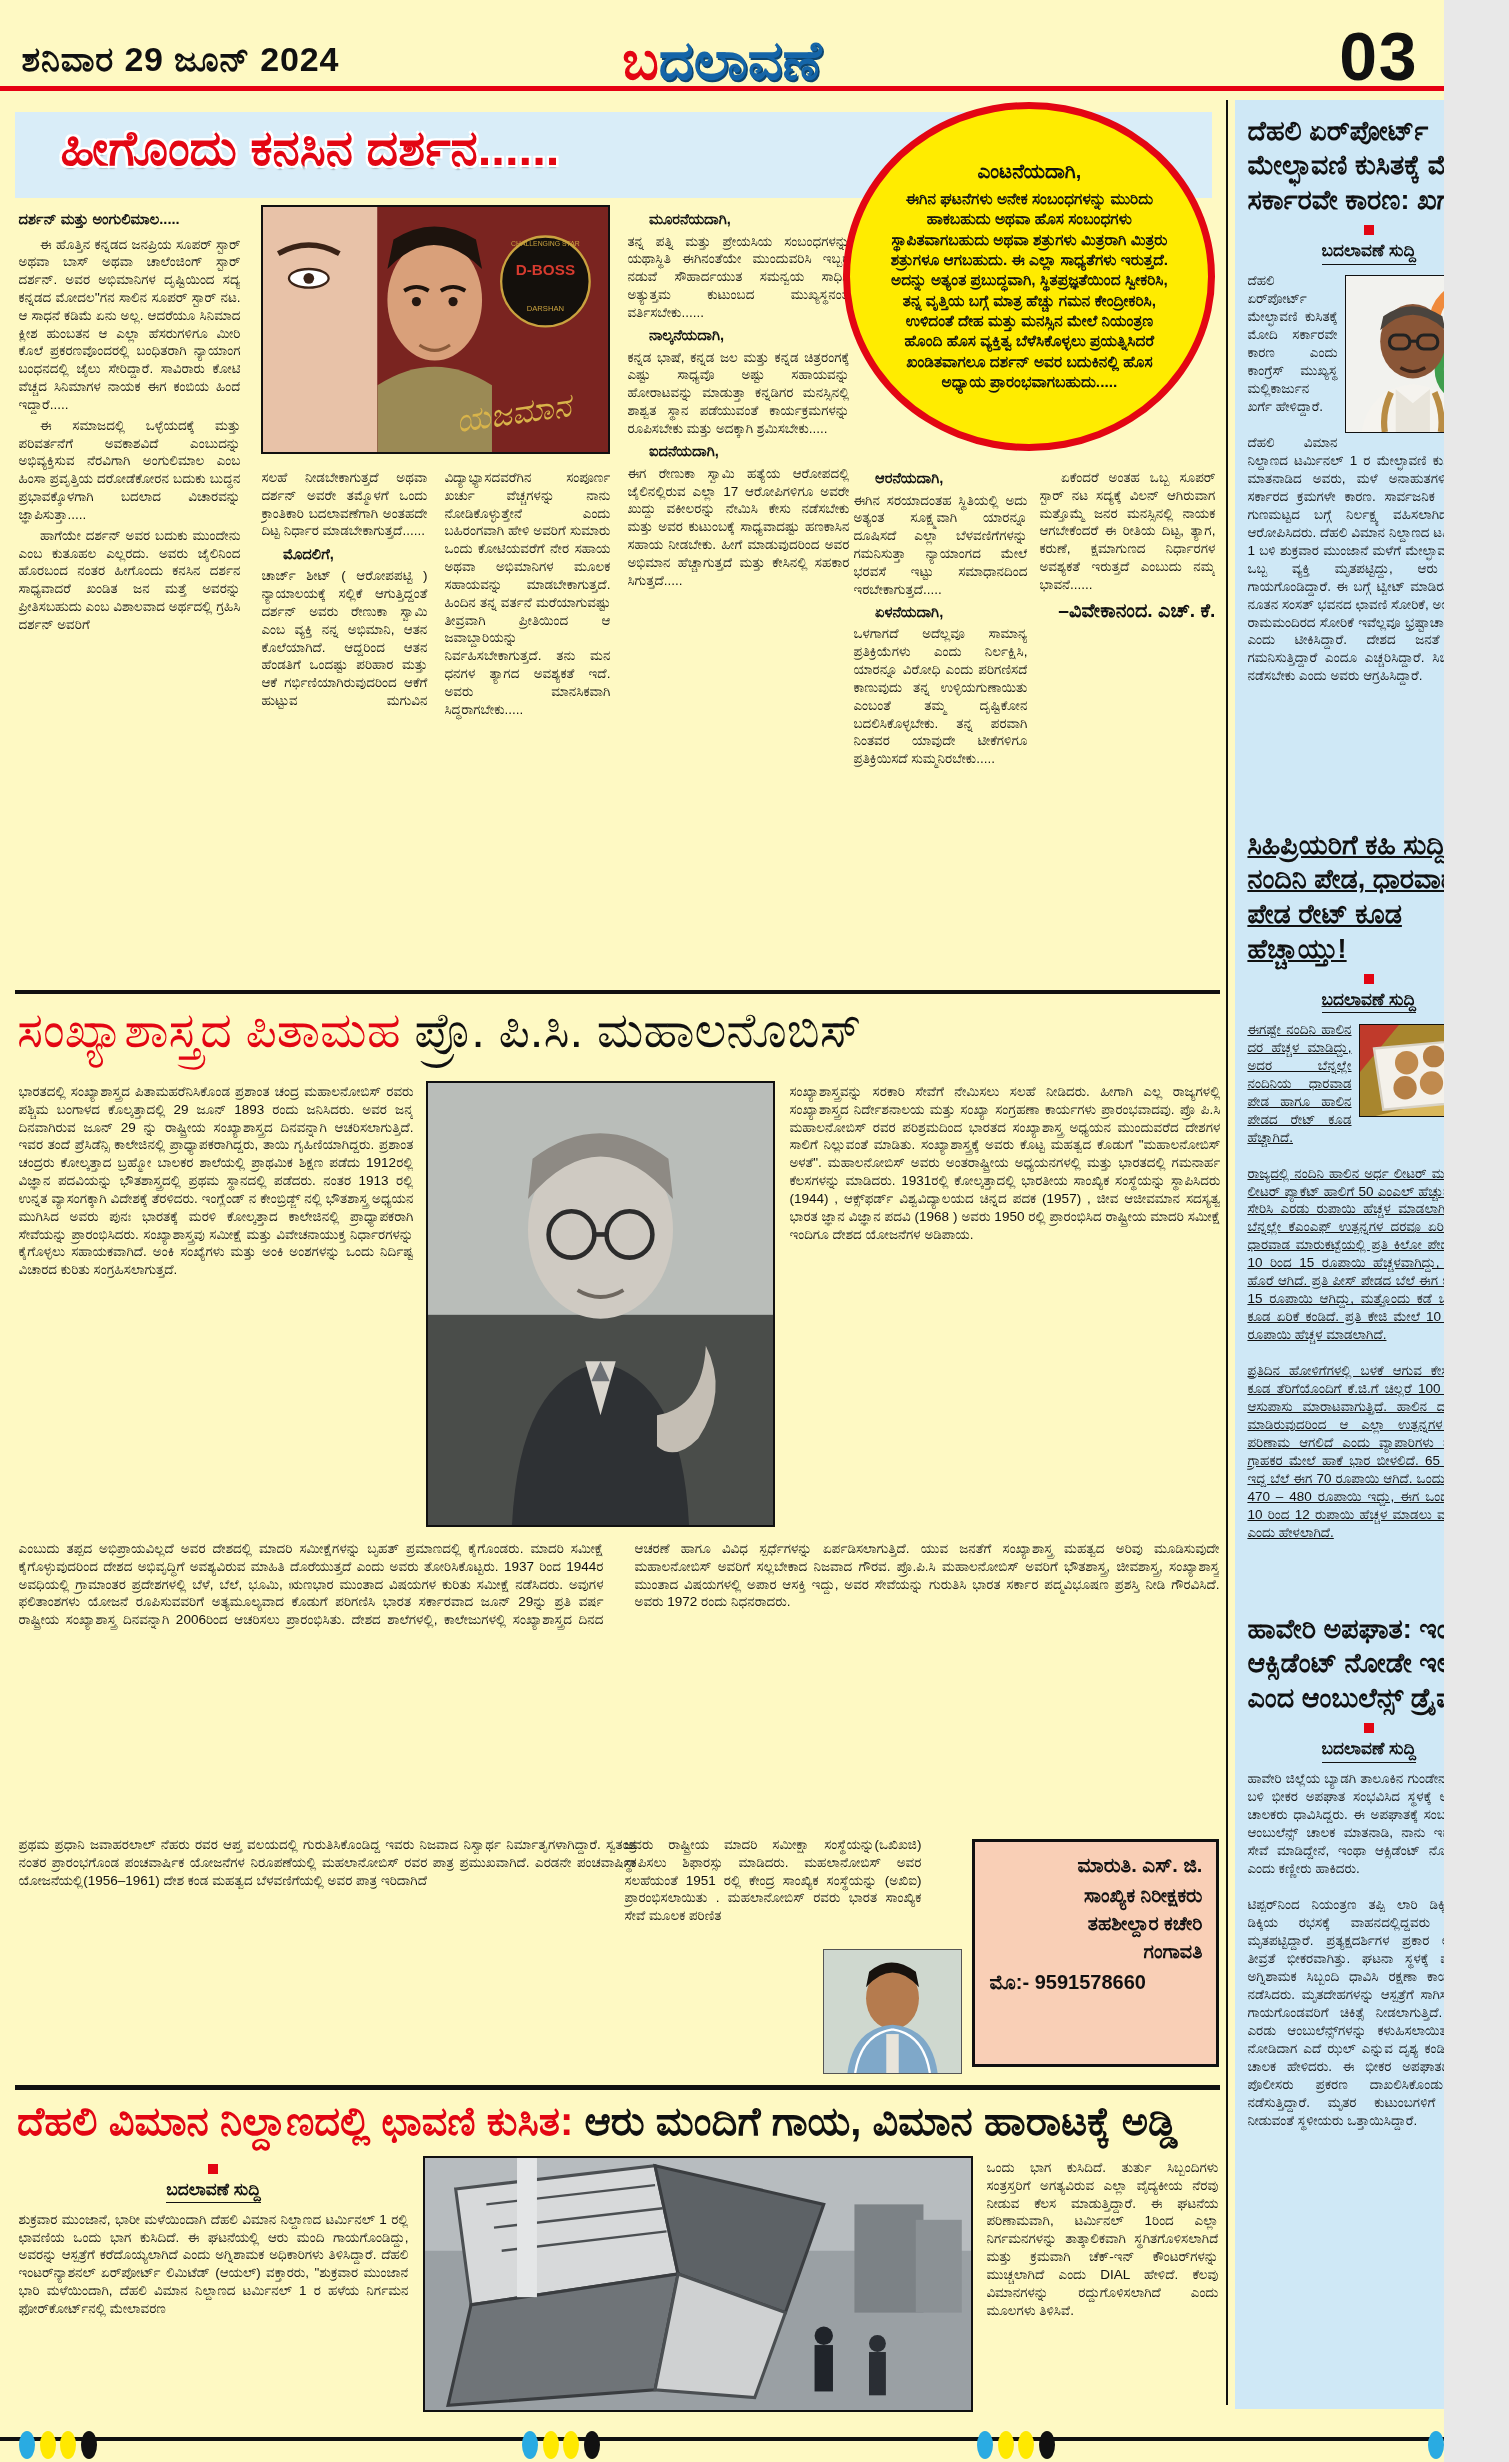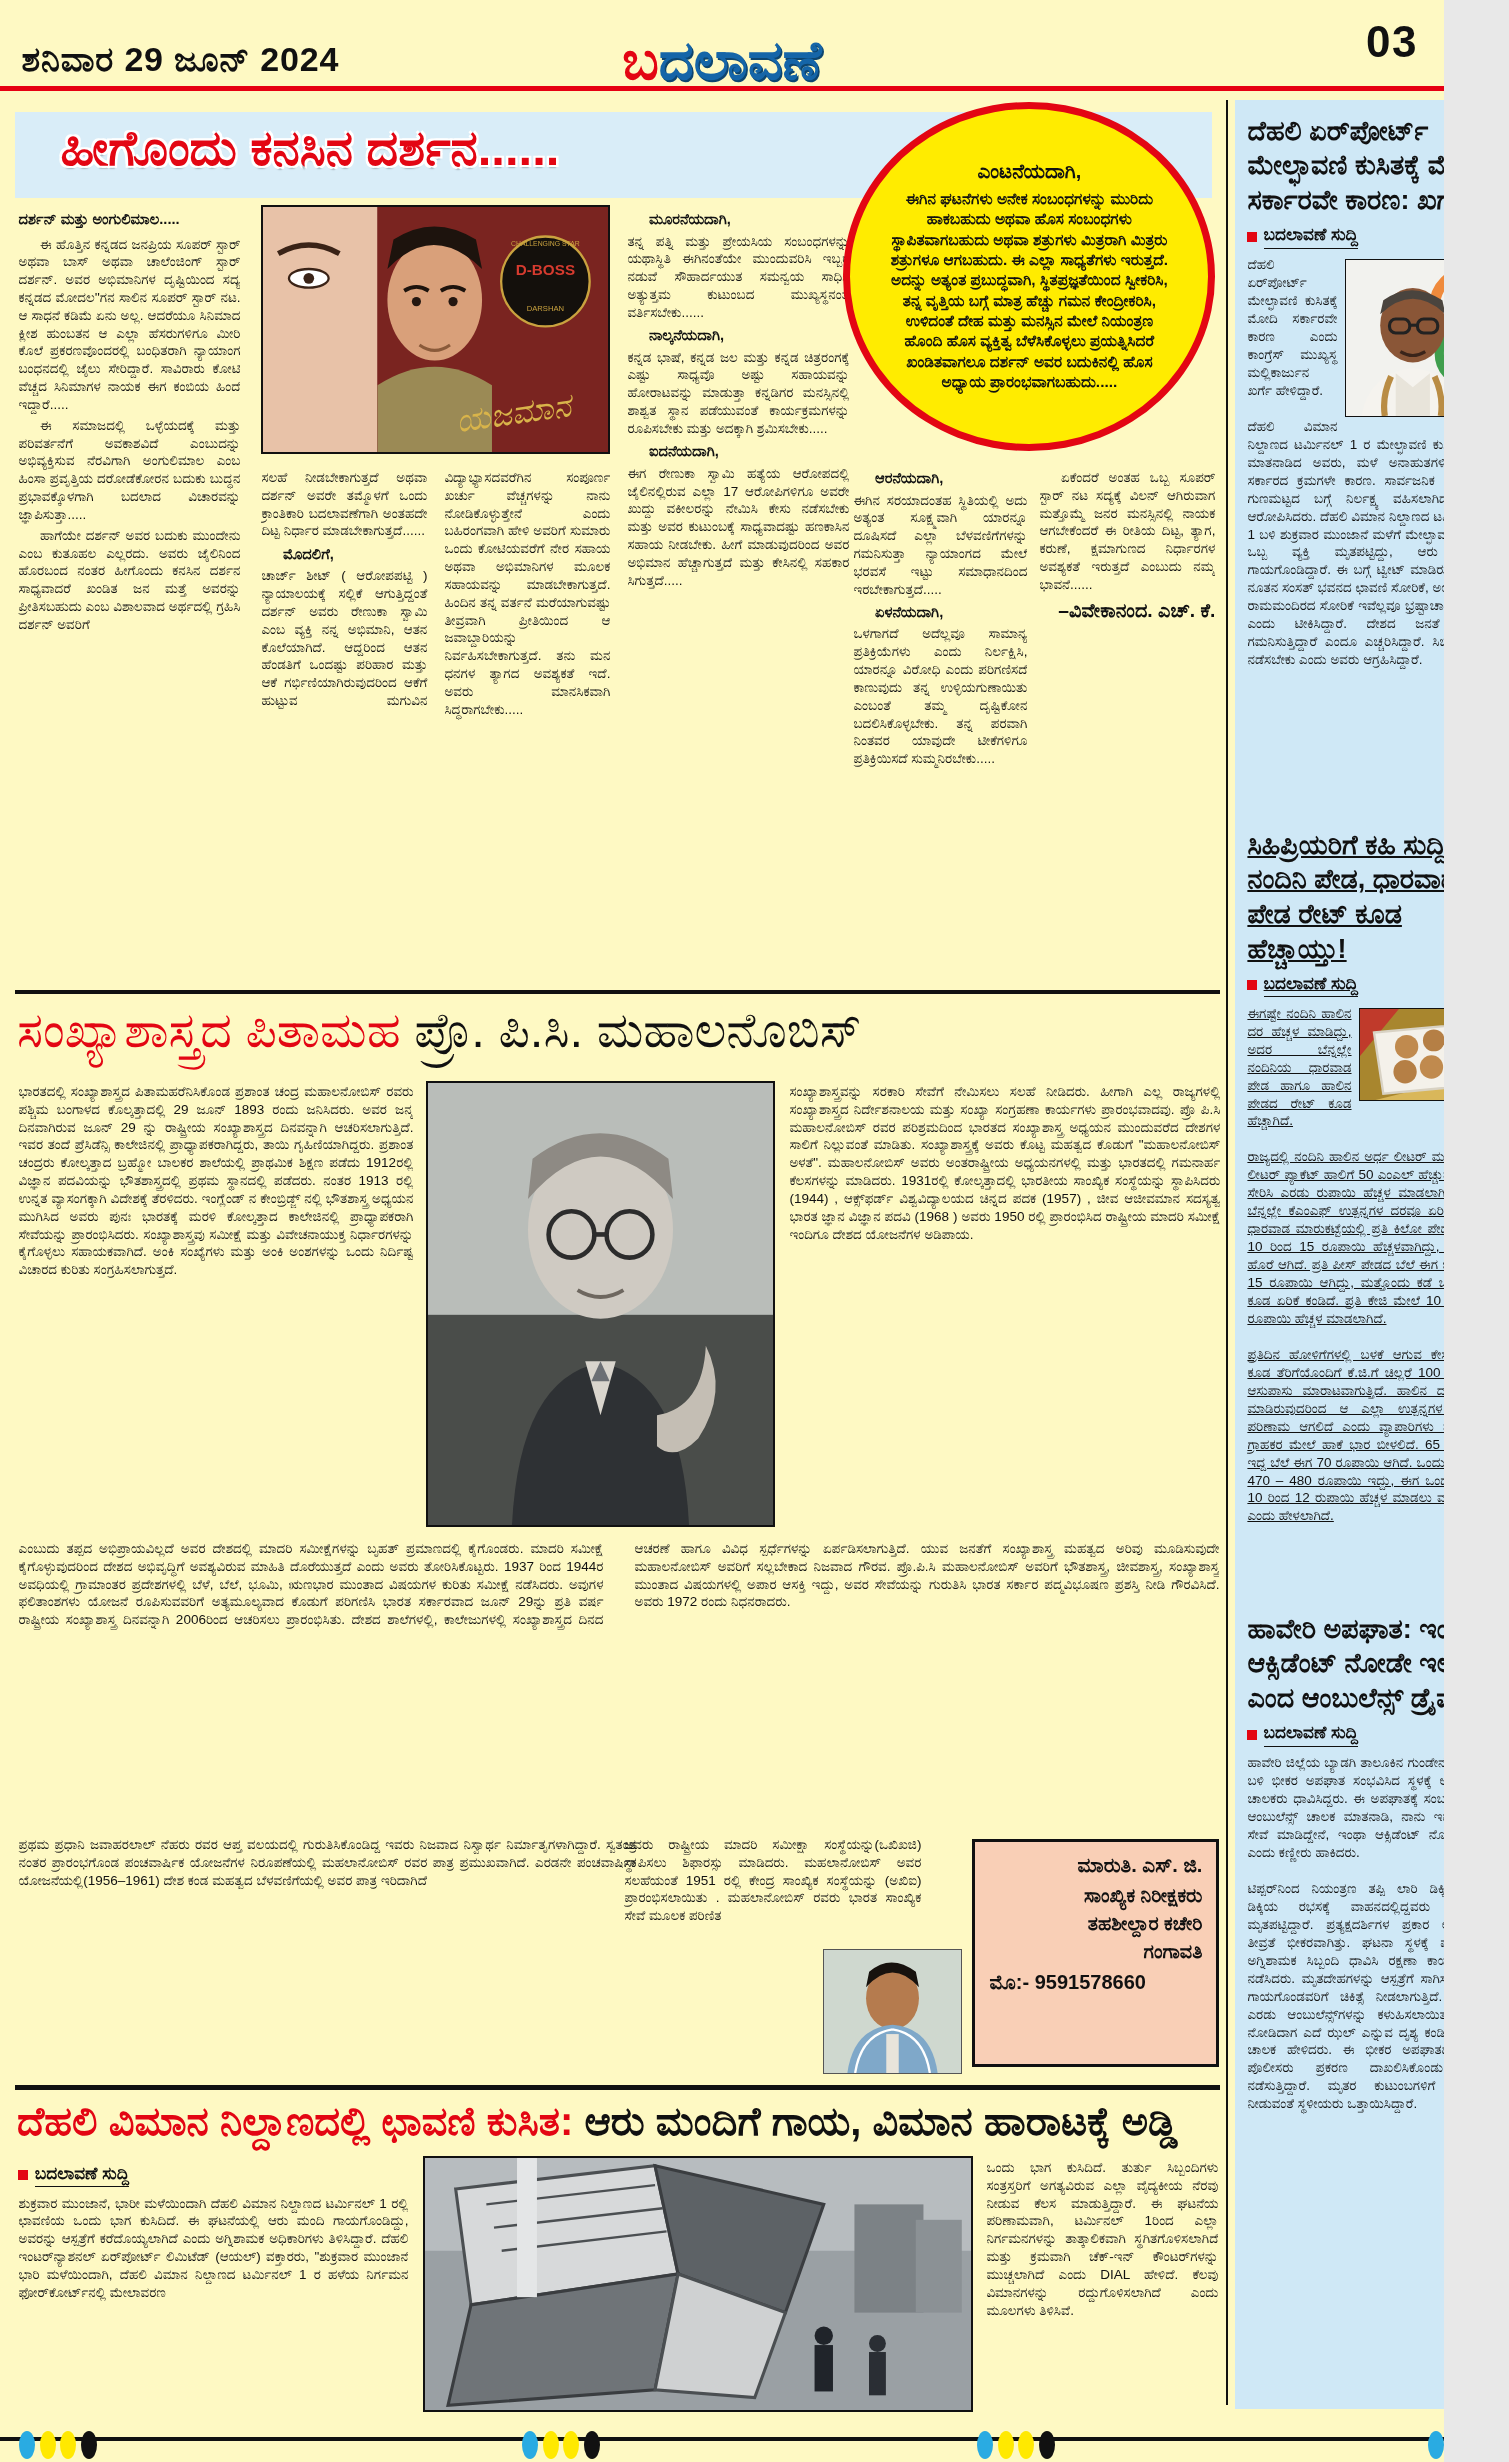--- a/index.html
+++ b/index.html
@@ -3,26 +3,26 @@
 <meta charset="utf-8">
 <style>
   html,body{margin:0;padding:0;background:#e8e8e8;}
   .page{position:relative;width:1444px;height:2462px;background:#fef9c3;overflow:hidden;
         font-family:"Liberation Sans","DejaVu Sans",sans-serif;color:#111;}
   
   .hdr-date{position:absolute;left:21.6px;top:40px;font-size:34px;font-weight:bold;letter-spacing:0.8px;}
   .masthead{position:absolute;left:50%;top:29px;transform:translateX(-50%);font-size:54px;font-weight:bold;}
   .masthead .m1{color:#e30613;}
   .masthead .m2{color:#1565a8;text-shadow:1.5px 1.5px 0 #0d456f;}
-  .hdr-page{position:absolute;right:26px;top:17px;font-size:44px;font-weight:bold;letter-spacing:1.5px;}
+  .hdr-page{position:absolute;right:26px;top:17px;font-size:68px;font-weight:bold;letter-spacing:1.5px;}
   .hdr-rule{position:absolute;left:0;top:86px;width:100%;height:5.4px;background:#e60012;}
   
   .body-txt{font-size:13.5px;line-height:1.32;text-align:justify;}
   .subhead{font-weight:bold;font-size:14.7px;margin:4.6px 0 3.1px 21.6px;}
-  .byline{display:flex;align-items:center;gap:6.2px;font-size:17px;font-weight:bold;margin:4.6px 0 7.7px 0;}
+  .byline{display:flex;align-items:center;gap:6.2px;font-size:17px;font-weight:bold;margin:4.6px 0 7.7px 0;flex-direction:column;}
   .byline .sq{width:10px;height:10px;background:#e30613;display:inline-block;}
   .byline .bl-txt{border-bottom:1.5px solid #111;padding-bottom:2.3px;}
   
   .top-article{position:absolute;left:15.4px;top:100px;width:1208px;height:890px;}
   .banner{position:absolute;left:0;top:12.4px;width:1197px;height:86px;background:#d9edf8;}
   .banner-head{position:absolute;left:45px;top:20px;font-size:49px;font-weight:bold;color:#e30613;
     text-shadow:-2.3px -2.3px 0 #fff,2.3px -2.3px 0 #fff,-2.3px 2.3px 0 #fff,2.3px 2.3px 0 #fff,0 3.1px 1.5px rgba(0,0,0,.25);}
   .oval{position:absolute;left:828px;top:1.5px;width:372px;height:349px;background:#ffec00;
         border:7px solid #e30613;border-radius:50%;z-index:5;box-sizing:border-box;
         display:flex;flex-direction:column;justify-content:center;align-items:center;padding:23px 40px;text-align:center;}

